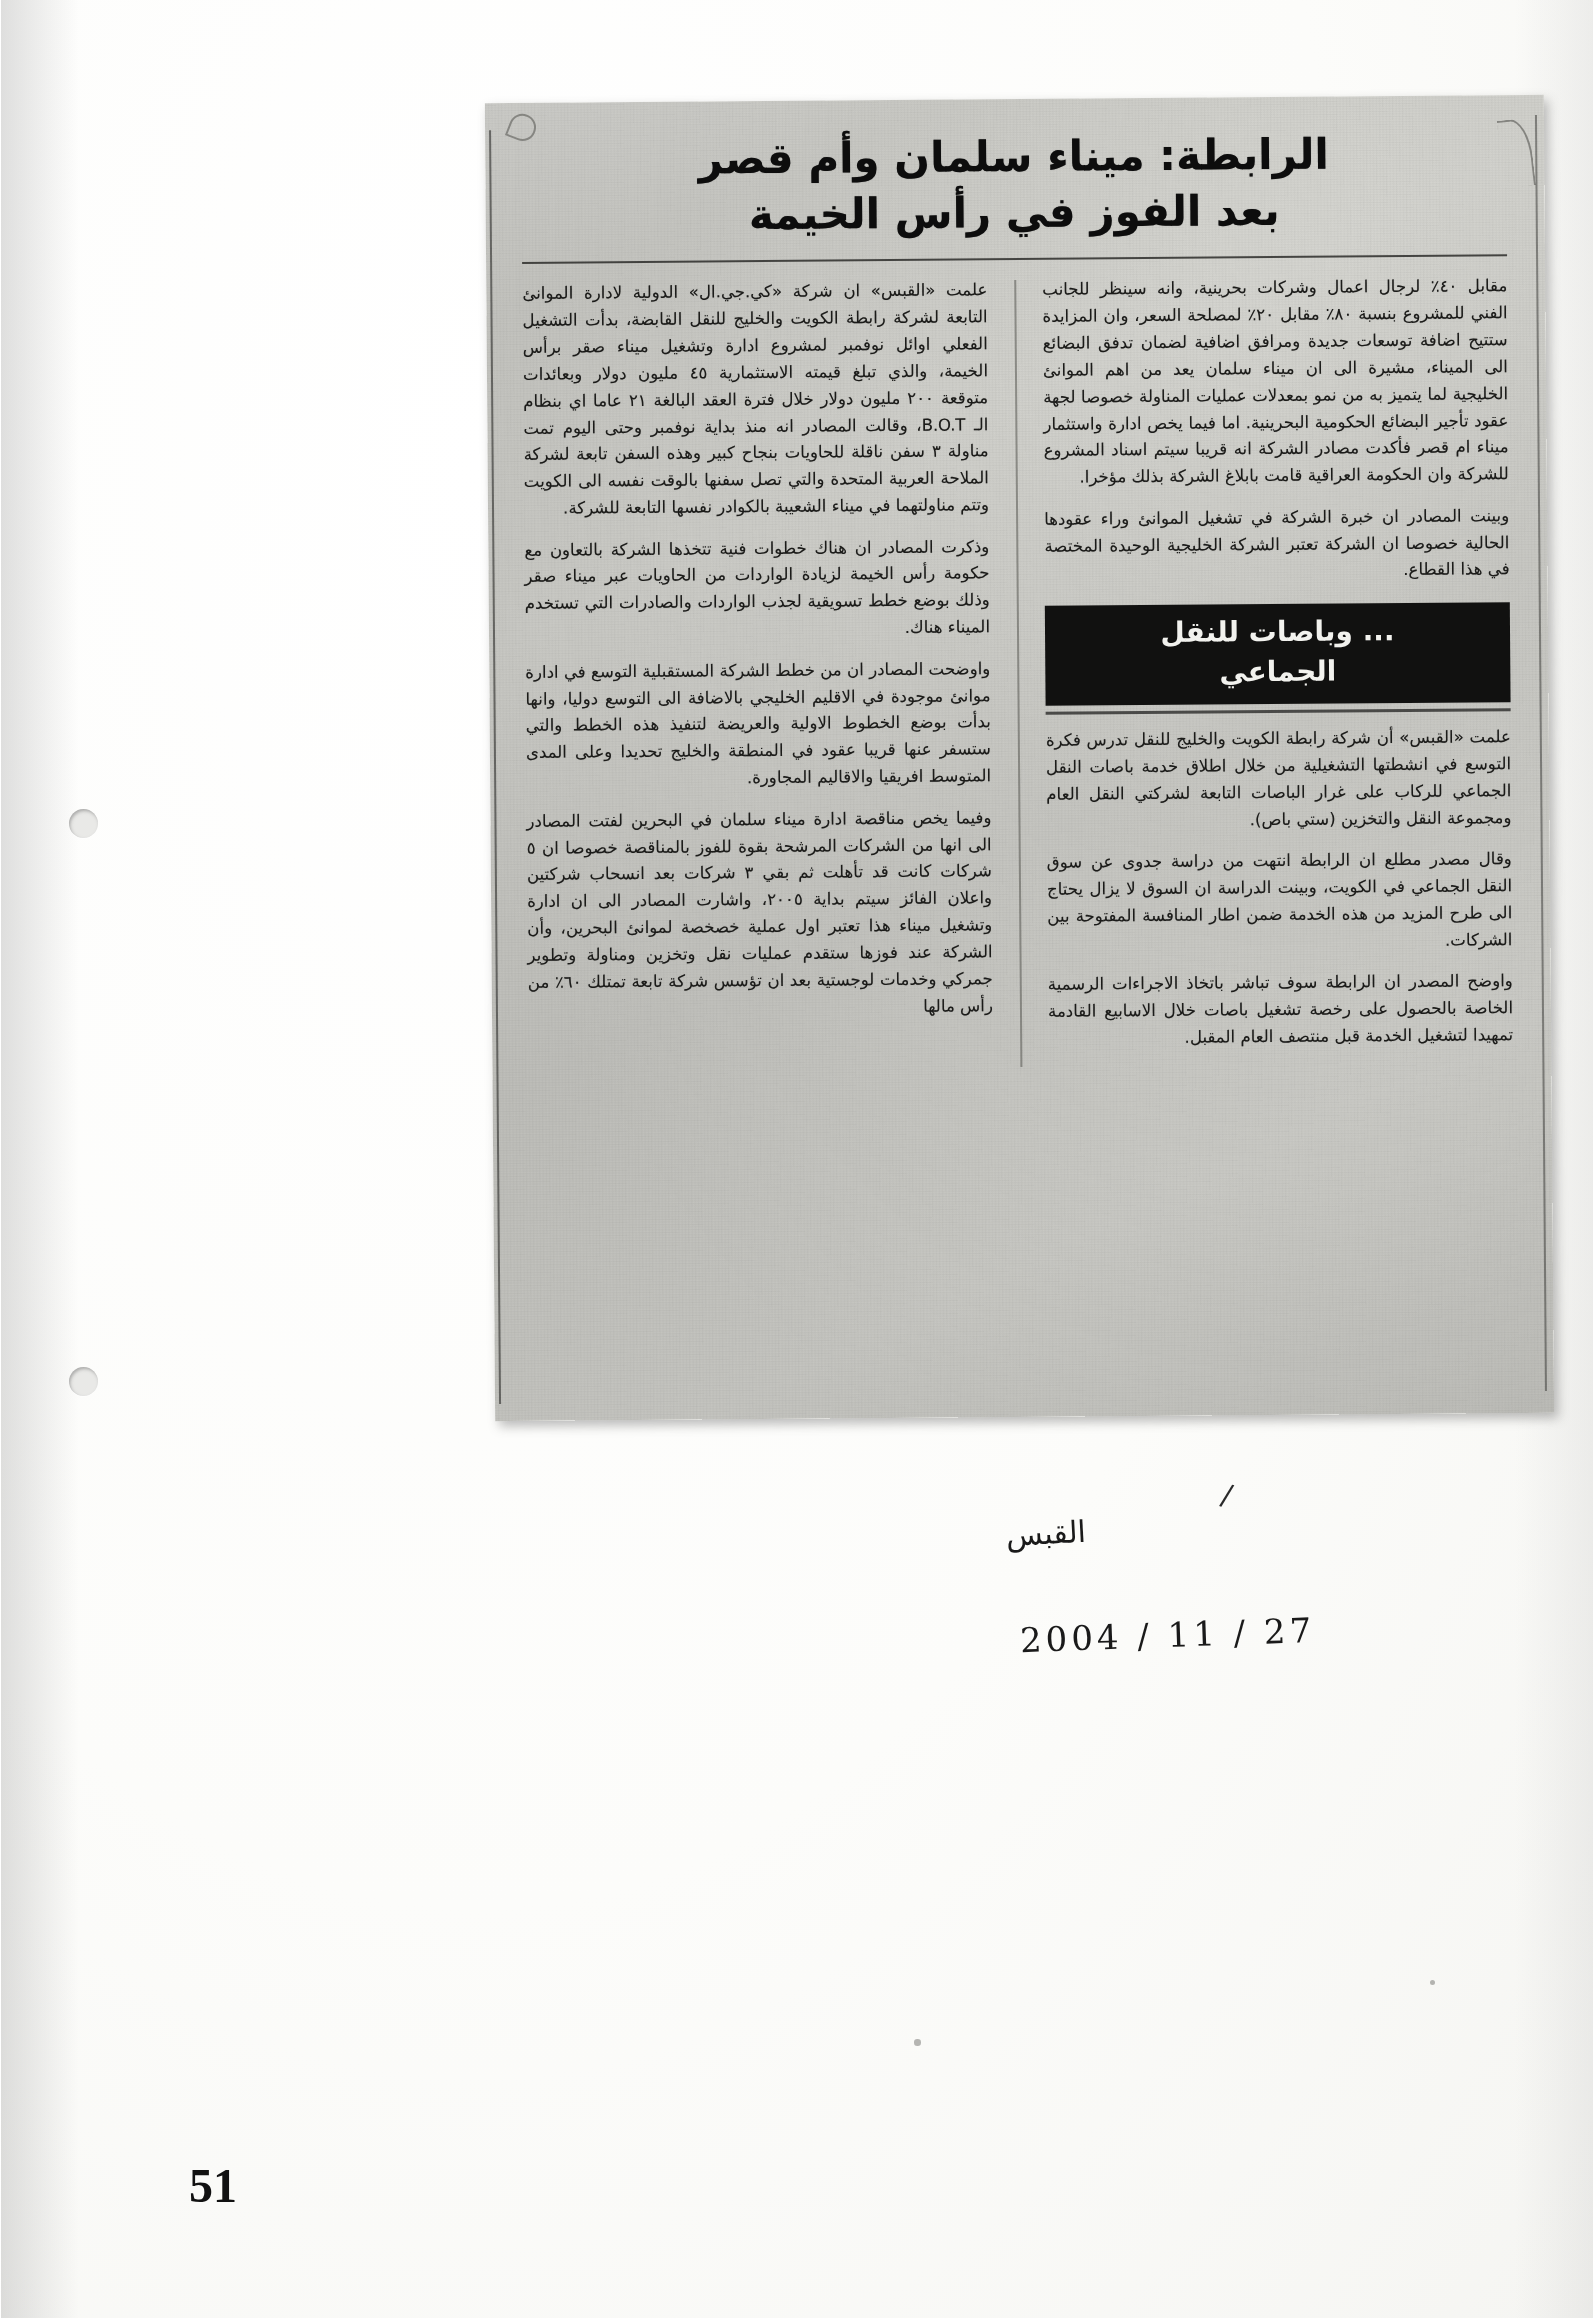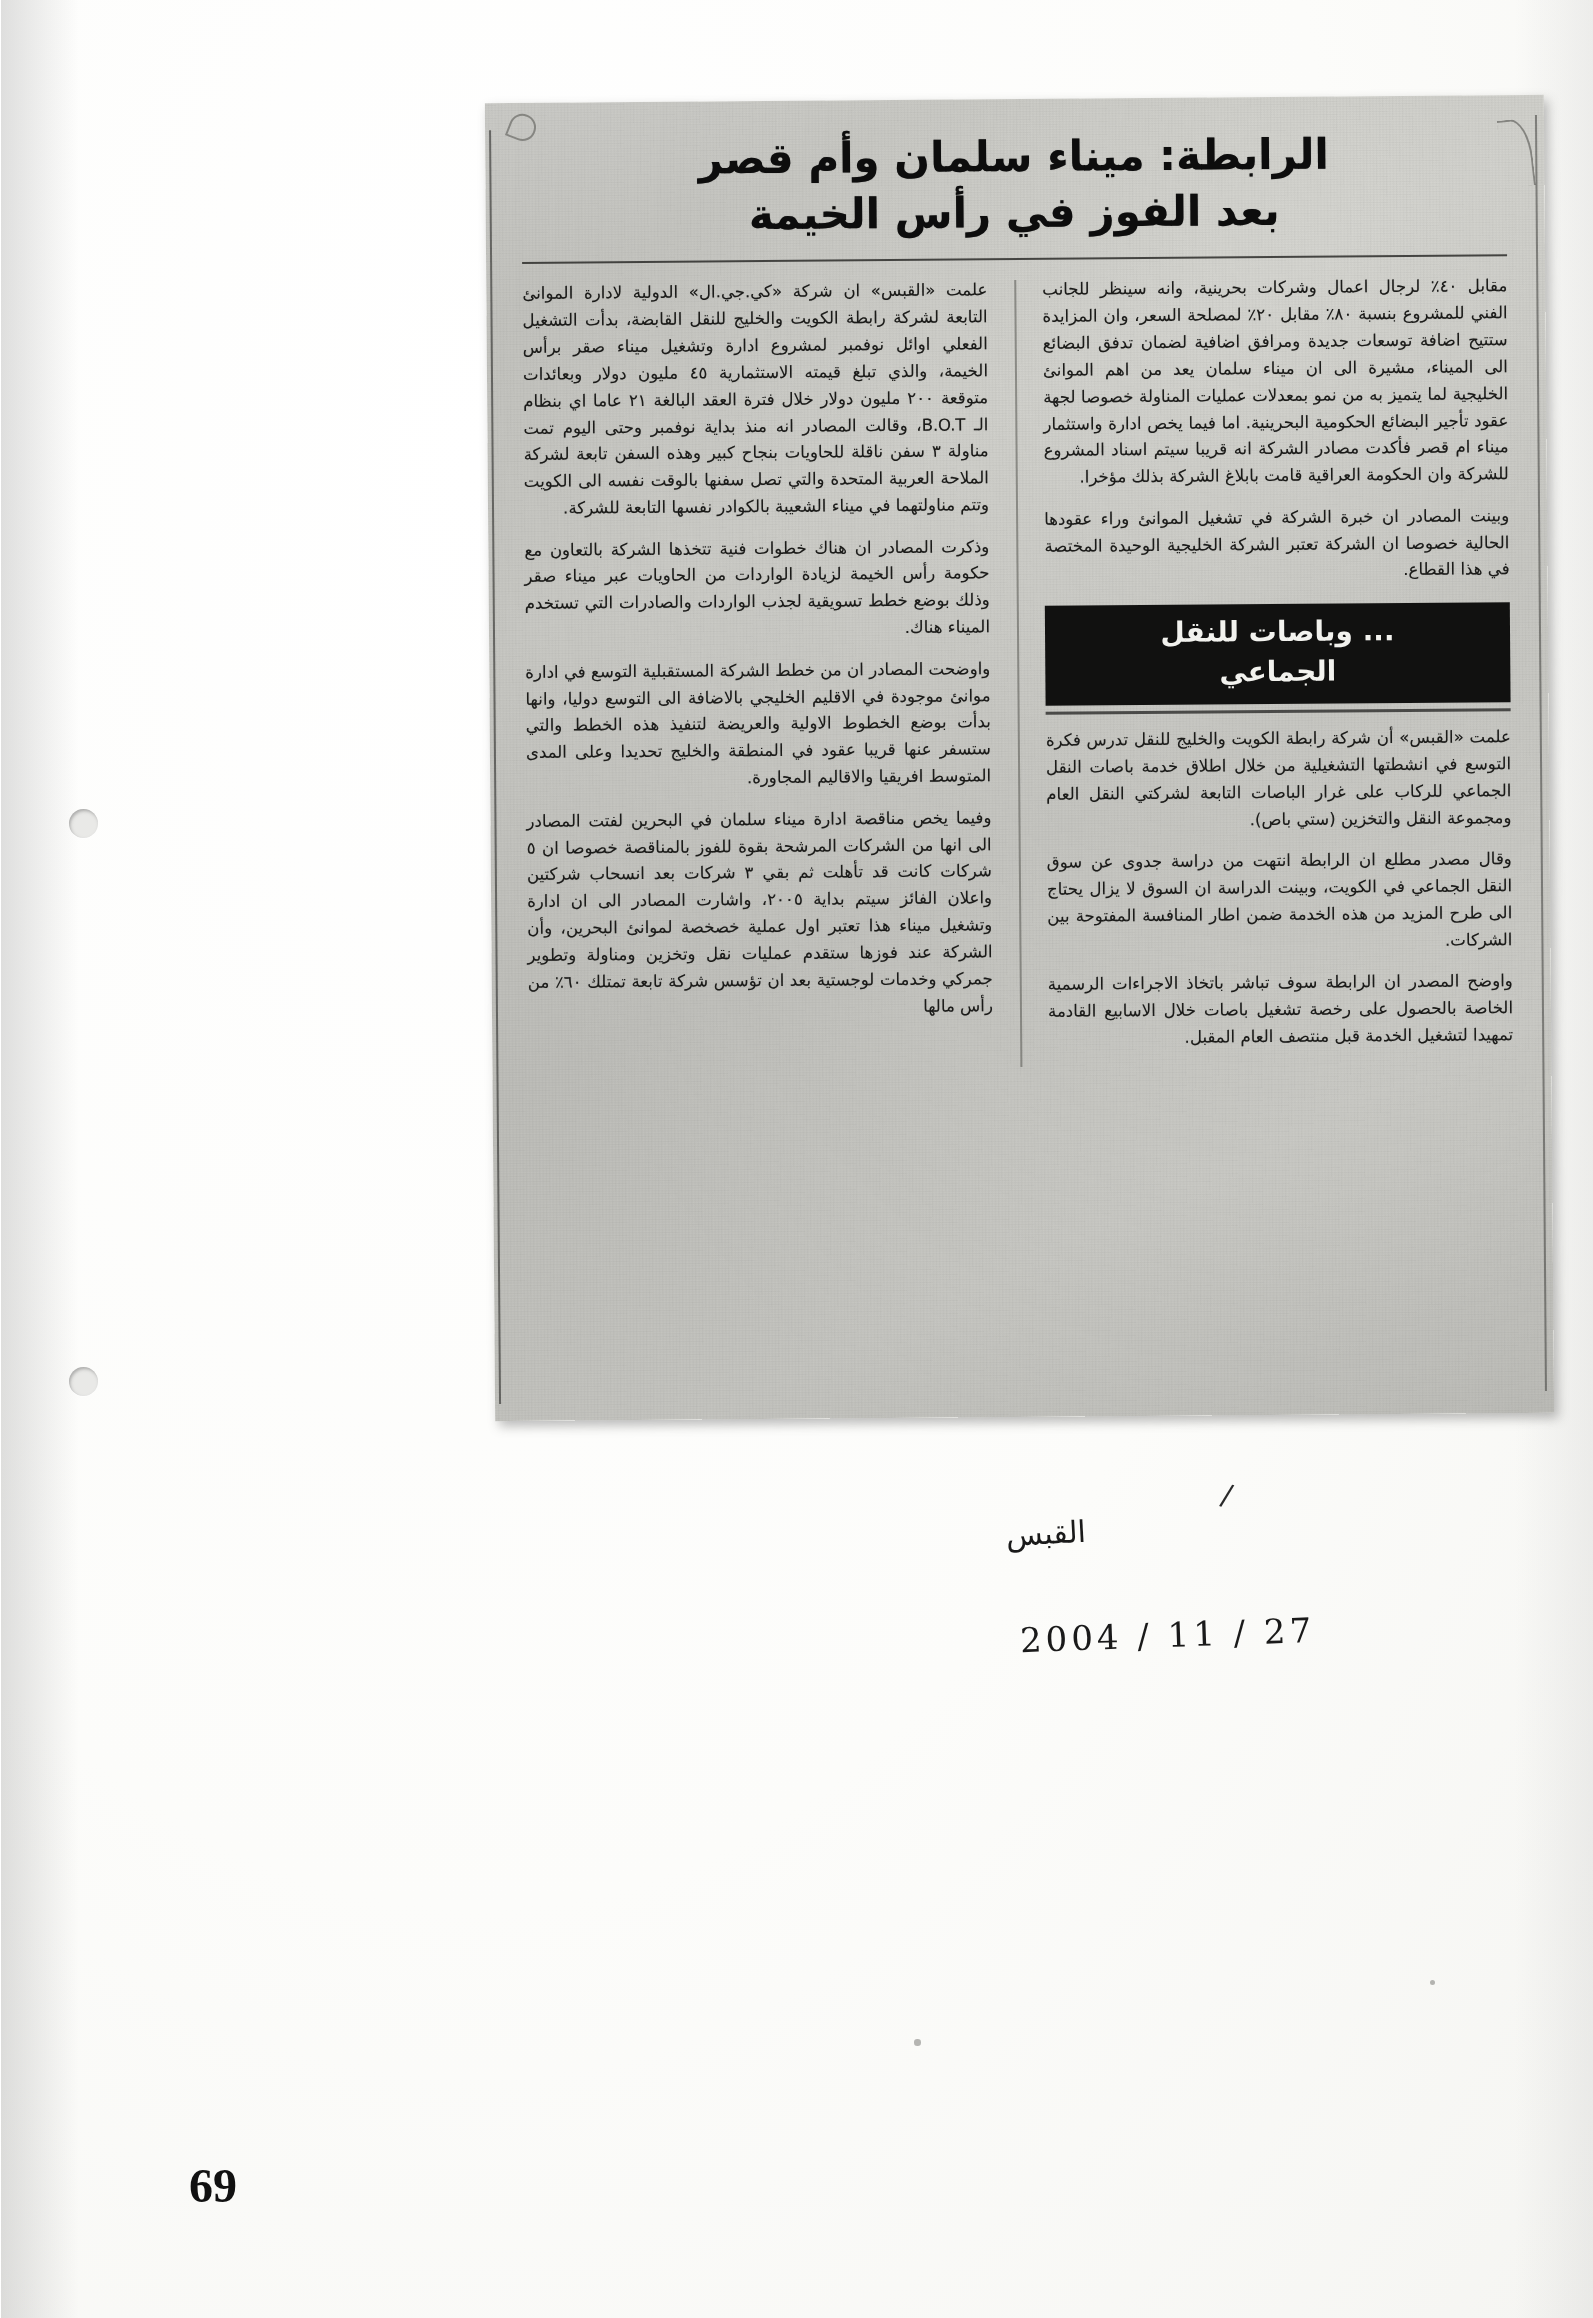--- a/index.html
+++ b/index.html
@@ -296,14 +296,14 @@
       </div>
 
     </div>
   </div>
 </div>
 
 <div class="handwriting hw-tick">/</div>
 <div class="handwriting hw-source">القبس</div>
 <div class="handwriting hw-date">27 / 11 / 2004</div>
 
-<div class="page-number">69</div>
+<div class="page-number">51</div>
 
 
 </body></html>

